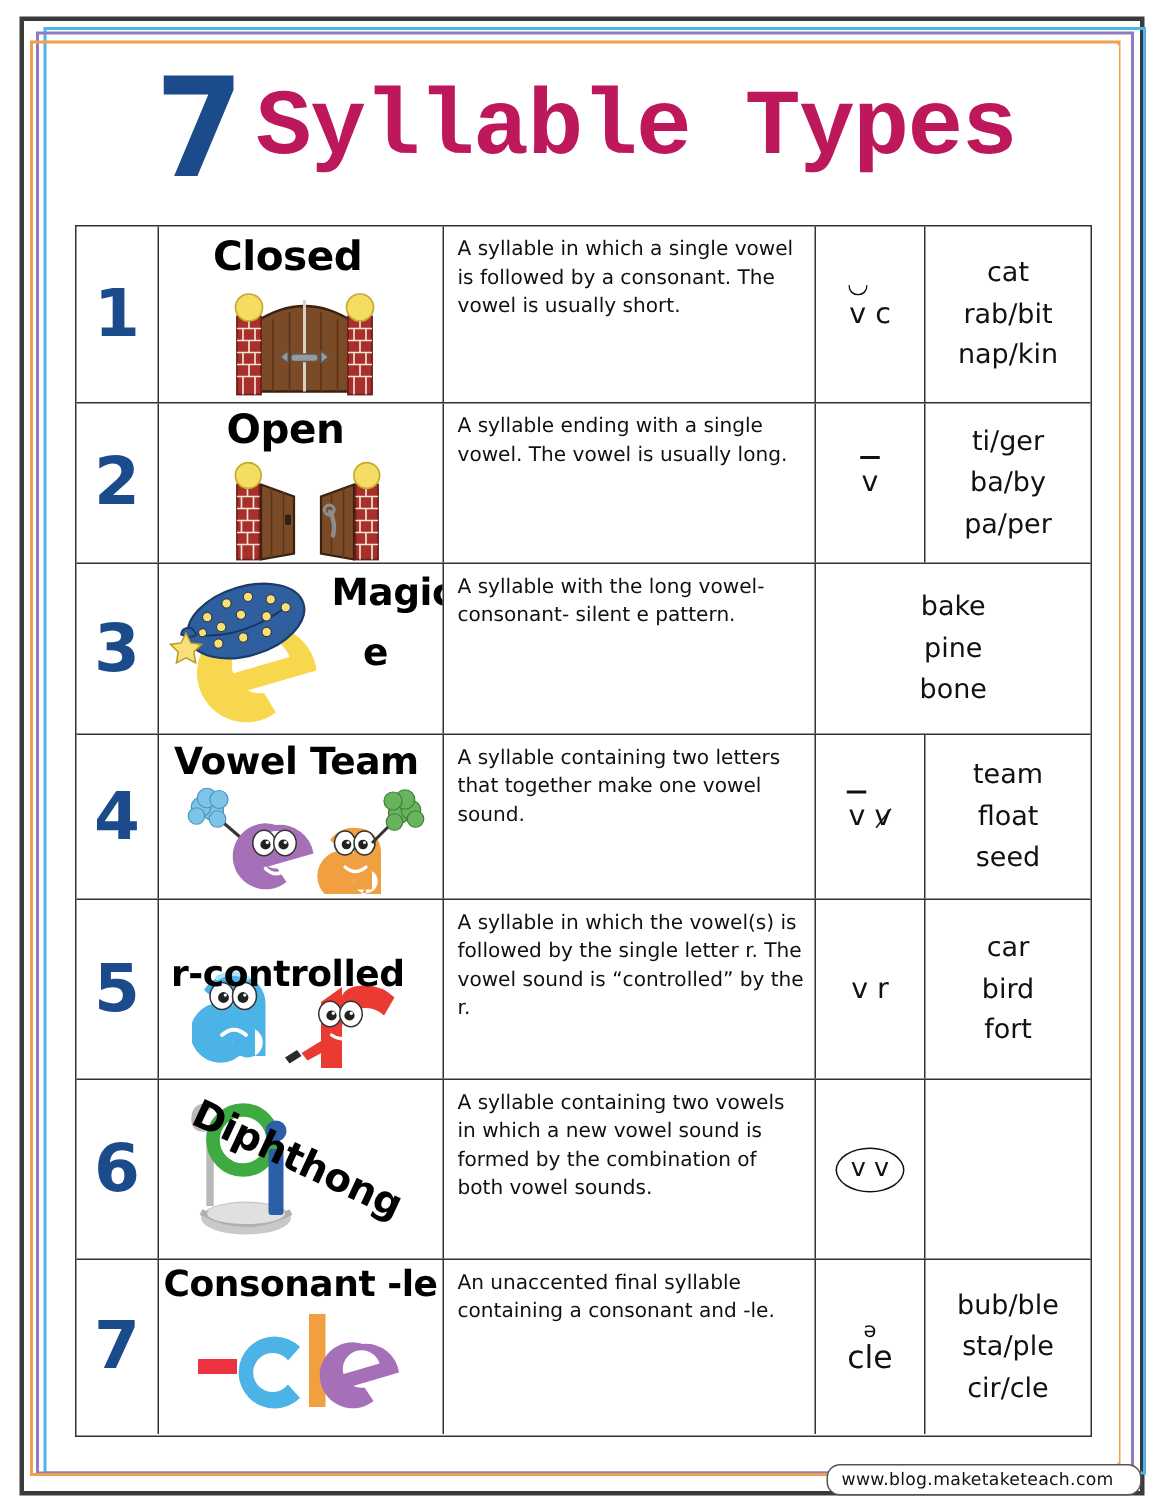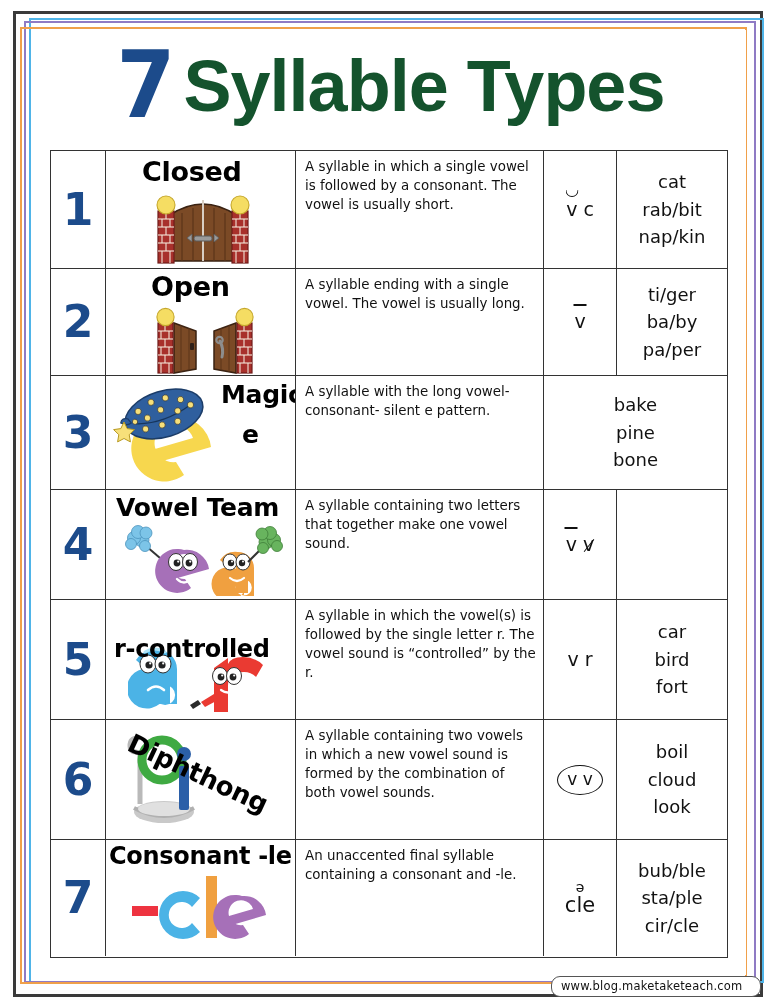--- a/index.html
+++ b/index.html
@@ -67,24 +67,24 @@
     font-family: "DejaVu Sans", sans-serif;
     font-weight: bold;
     font-size: 92px;
     color: #1c4b8b;
     line-height: 1;
     letter-spacing: -2px;
     transform: scaleX(0.92);
     margin-right: 8px;
   }
   .title-rest {
-    font-family: Liberation Sans, sans-serif;
+    font-family: Liberation Mono, monospace;
     font-weight: bold;
-    font-size: 72px;
-    color: #14532d;
+    font-size: 62px;
+    color: #be185d;
     line-height: 1;
     letter-spacing: -1px;
   }
 
   
   .table {
     position: absolute;
     left: 50px; top: 150px;
     width: 678px; height: 808px;
     border: 1.5px solid #333;
@@ -525,20 +525,27 @@
       </div>
       <div class="c-def">
         <span class="def-text">A syllable containing two letters that together make one vowel sound.</span>
       </div>
       <div class="c-pat">
         <div class="pat">
           <span class="ov-macron">v</span>
           <span class="strike">v</span>
         </div>
       </div>
+      <div class="c-ex">
+        <div class="ex-list">
+          <div>team</div>
+          <div>float</div>
+          <div>seed</div>
+        </div>
+      </div>
     </div>
 
     <div class="row" style="height:120px">
       <div class="c-num">
         <span class="num">5</span>
       </div>
       <div class="c-name">
         <span class="name-label" style="left:8px; top:3px; font-size:24px;margin-top:32px;">r-controlled</span>
         <svg class="art" style="left:22px; top:32px;" width="150" height="84" viewBox="0 0 150 84">
 
@@ -610,27 +617,20 @@
         </svg>
       </div>
       <div class="c-def">
         <span class="def-text">A syllable containing two vowels in which a new vowel sound is formed by the combination of both vowel sounds.</span>
       </div>
       <div class="c-pat">
         <div class="pat">
           <span class="oval">v v</span>
         </div>
       </div>
-      <div class="c-ex">
-        <div class="ex-list">
-          <div>boil</div>
-          <div>cloud</div>
-          <div>look</div>
-        </div>
-      </div>
     </div>
 
     <div class="row" style="height:116px">
       <div class="c-num">
         <span class="num">7</span>
       </div>
       <div class="c-name">
         <span class="name-label" style="left:3px; top:2px; font-size:24px;">Consonant -le</span>
         <svg class="art" style="left:24px; top:36px;" width="145" height="74" viewBox="0 0 145 74">
           <rect x="2" y="30" width="26" height="10" fill="#ee3340"></rect>

